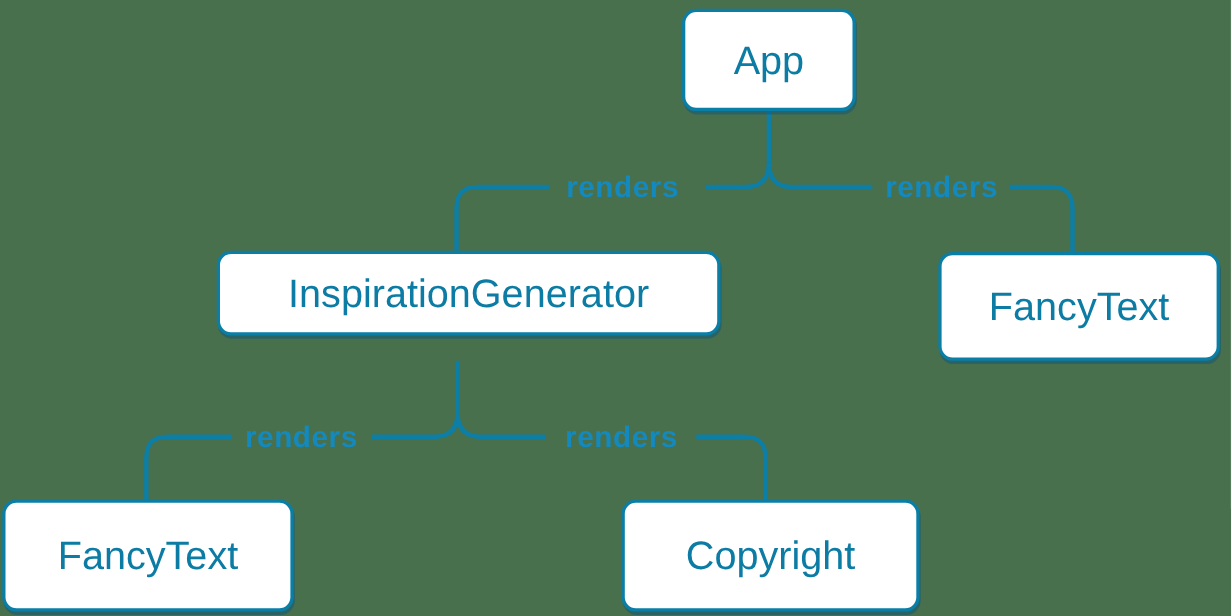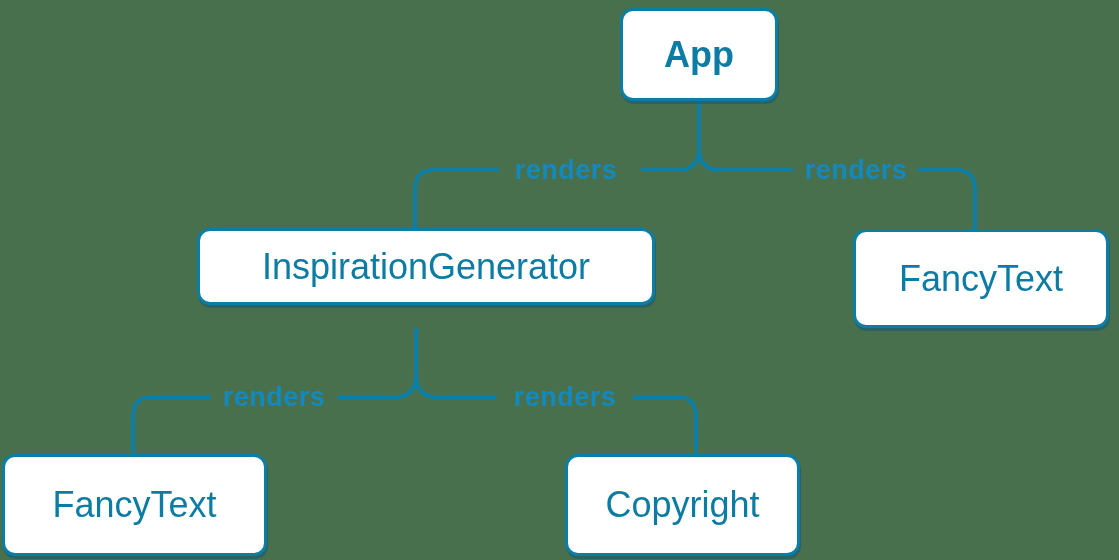--- a/index.html
+++ b/index.html
@@ -45,25 +45,25 @@
     border: 3.5px solid #0b7ea6;
     border-radius: 13px;
     display: flex;
     align-items: center;
     justify-content: center;
     color: #0c7ca4;
     font-size: 36px;
     font-weight: 500;
     box-shadow: 1px 3px 0 rgba(20, 90, 120, 0.55);
   }
-  .node-app        { left: 620px; top: 8px;   width: 158px; height: 93px; font-weight: bold;  }
+  .node-app        { left: 620px; top: 8px;   width: 158px; height: 93px;  }
   .node-ig         { left: 197px; top: 228px; width: 458px; height: 77px;  }
   .node-ft-top     { left: 853px; top: 229px; width: 256px; height: 99px;  }
   .node-ft-bottom  { left: 2px;   top: 454px; width: 265px; height: 102px; }
-  .node-copyright  { left: 565px; top: 454px; width: 235px; height: 102px; }
+  .node-copyright  { left: 565px; top: 454px; width: 271px; height: 102px; }
 </style>
 </head>
 <body>
 
 <div class="canvas">
 
   <svg class="edges-svg" viewBox="0 0 1119 560">
 
     <path class="edge-path" d="M699 101 V148"></path>
     <path class="edge-path" d="M699 148 C699 163 692 170 678 170 H641 M499 170 H434 C420 170 415 177 415 190 V228"></path>

